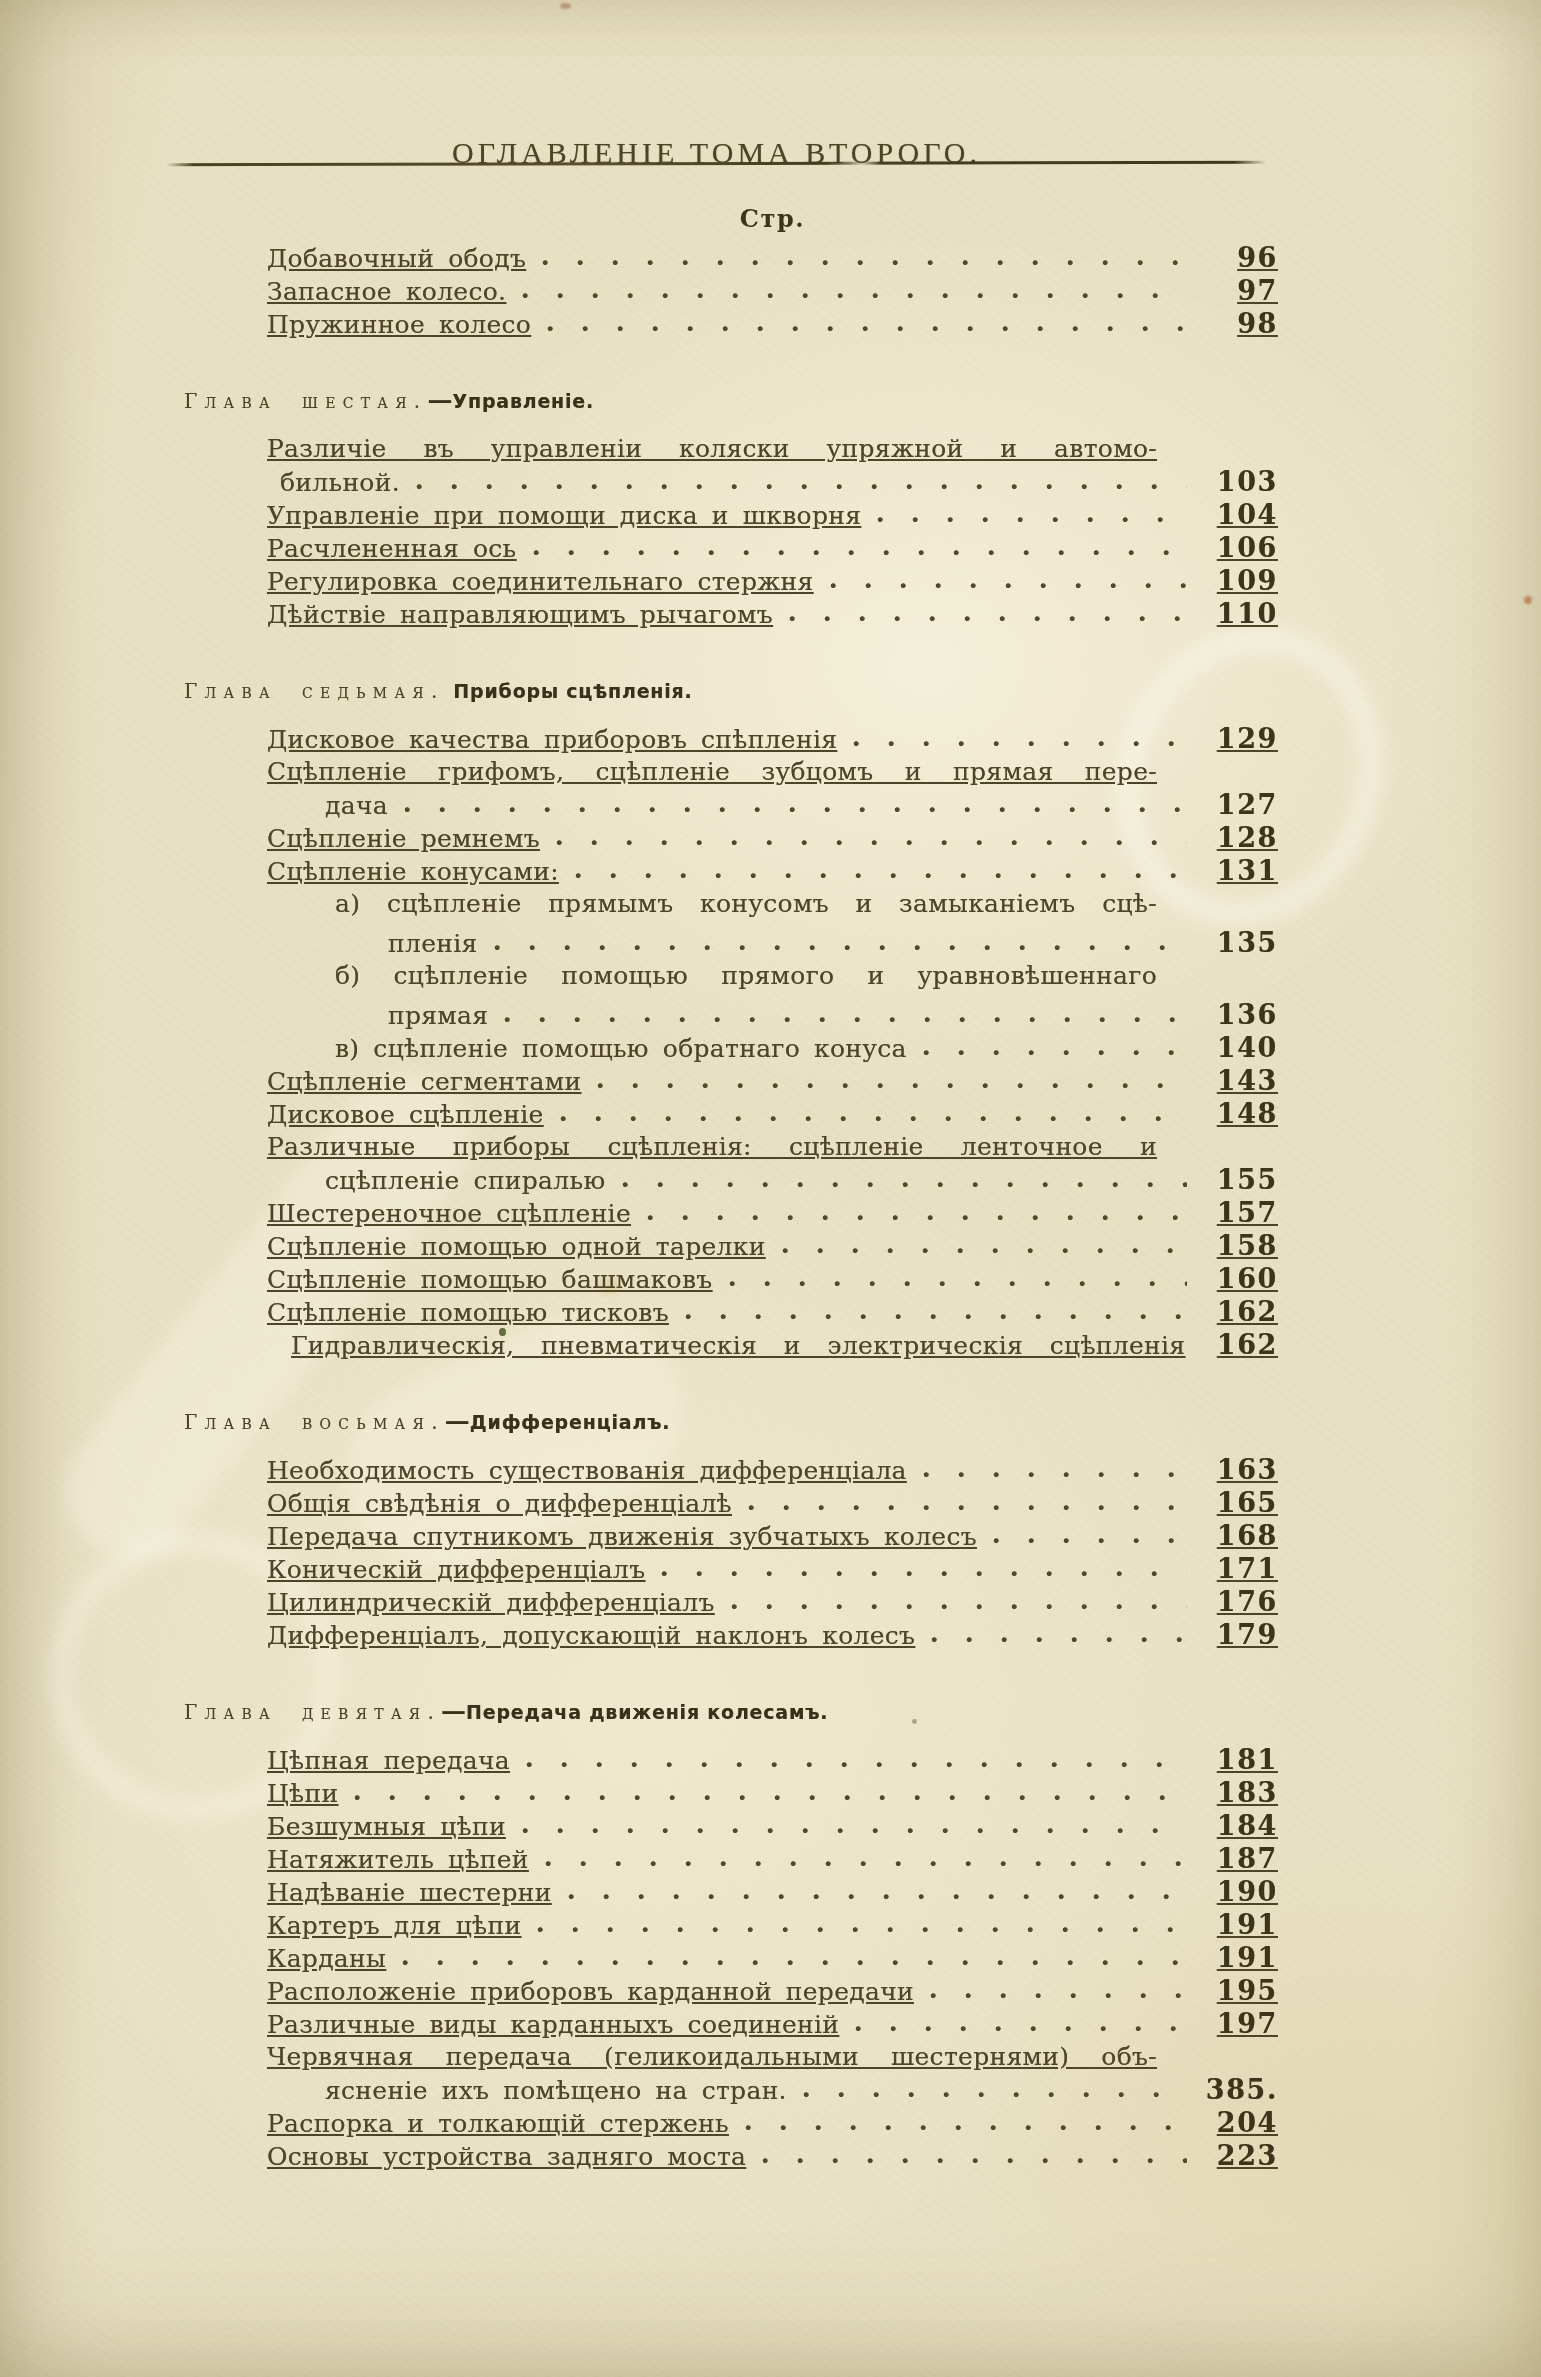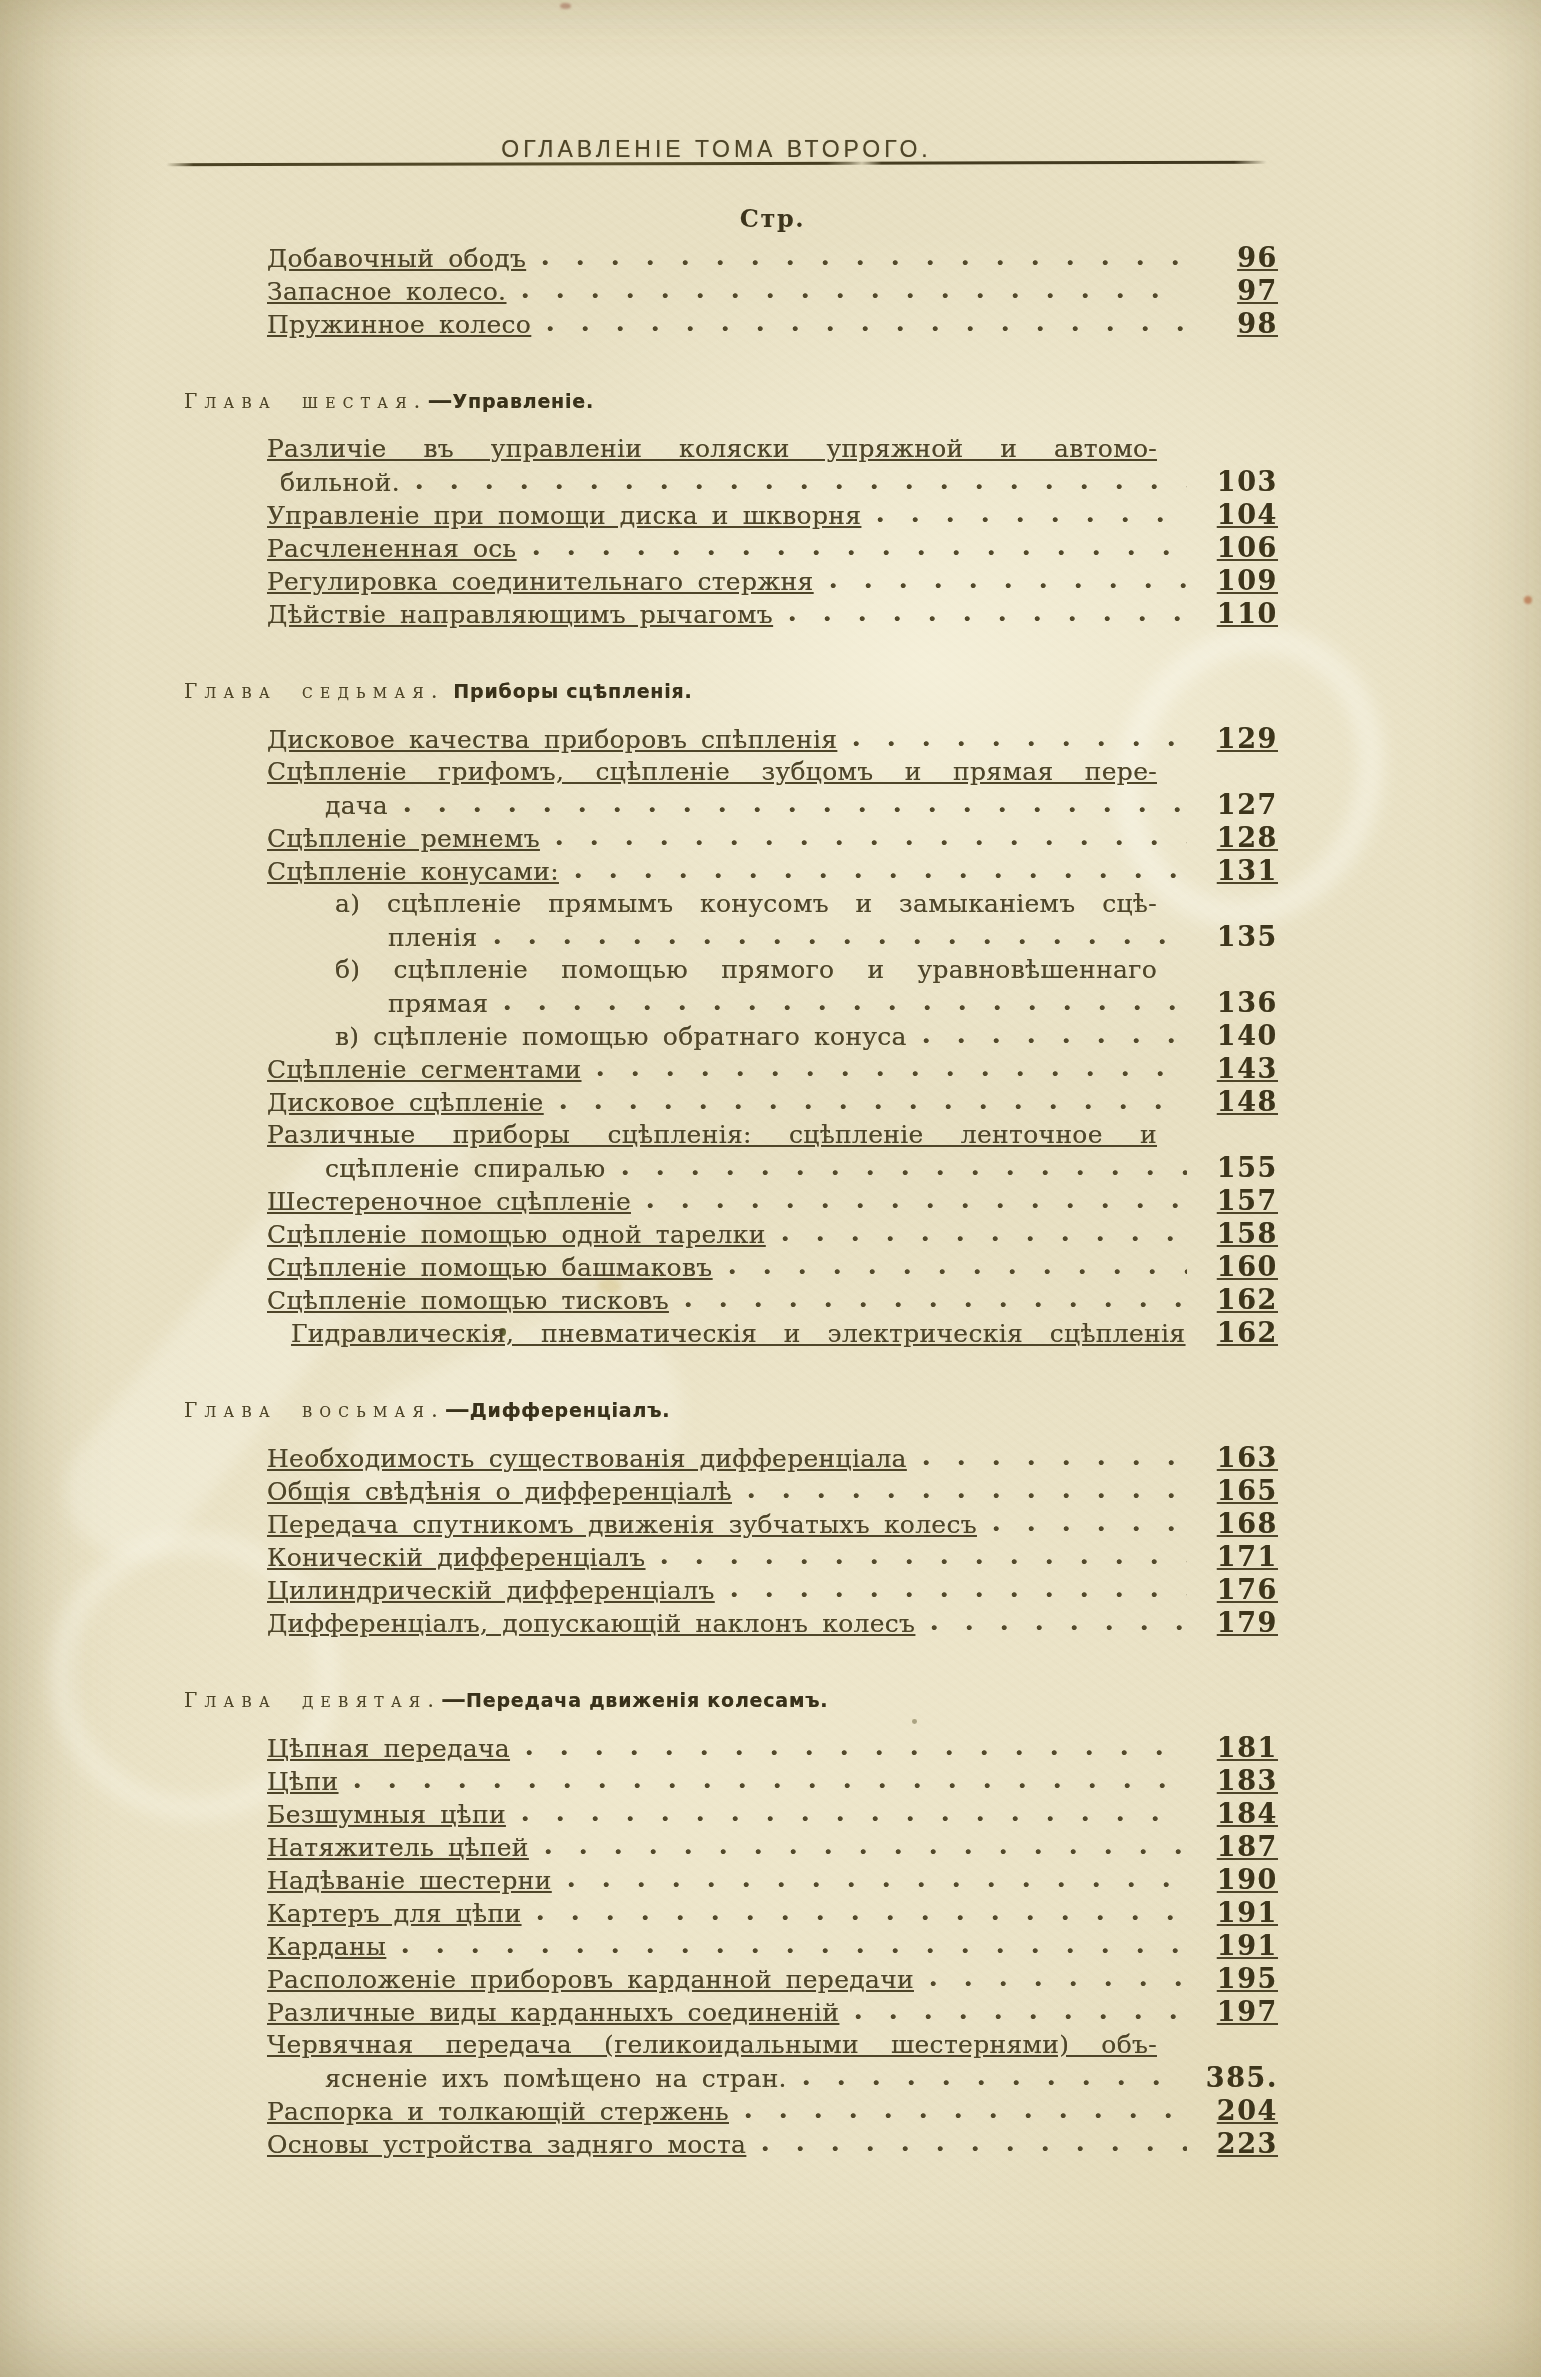--- a/index.html
+++ b/index.html
@@ -15,38 +15,38 @@
       repeating-linear-gradient(37deg, rgba(160,140,90,.025) 0 2.4px, rgba(0,0,0,0) 2.4px 7.3px),
       repeating-linear-gradient(-29deg, rgba(255,255,245,.03) 0 3.2px, rgba(0,0,0,0) 3.2px 9px);
     box-shadow:
       inset 57px 0 89px -40px rgba(120,104,58,.28),
       inset -49px 0 97px -40px rgba(126,108,58,.22),
       inset 0 -73px 121px -57px rgba(116,98,52,.25),
       inset 0 40px 81px -49px rgba(126,110,62,.16);
   }
   
   .page-header{position:absolute;left:166px;top:136px;width:1101px;text-align:center;
-    font-family:Liberation Sans, sans-serif;
-    font-size:23px;letter-spacing:4px;color:#4d4427;
+    font-family:Liberation Serif, serif;
+    font-size:30px;letter-spacing:4px;color:#4d4427;
     text-shadow:0 0 0.8px rgba(70,60,30,.45);}
   .header-rule{position:absolute;left:166px;top:162px;width:1101px;height:3.2px;
     border-radius:2.4px;transform:rotate(-.12deg);
     background:linear-gradient(90deg, rgba(70,61,33,0) 0, #4a4123 2.5%, #574e2c 40%,
       #453c20 60%, rgba(70,61,33,.55) 62.2%, rgba(70,61,33,.15) 63.2%,
       #463d21 65%, #3f3720 97%, rgba(70,61,33,0) 100%);}
   .page-col-label{position:absolute;left:267px;top:204px;width:1011px;text-align:center;
     font-size:24px;font-weight:bold;color:#3c341c;letter-spacing:1.6px;}
   
   #toc{position:absolute;left:267px;top:241px;width:1011px;color:#4e4529;}
   .row{display:flex;align-items:baseline;height:33px;line-height:33px;
     font-size:25px;word-spacing:5.7px;letter-spacing:0.3px;
     text-shadow:0 0 0.6px rgba(66,56,28,.55);}
   .row .t{white-space:nowrap;}
   .i0{padding-left:0;text-decoration:underline;} .i1{padding-left:13px;} .i2{padding-left:58px;}
-  .i3{padding-left:68px;} .i4{padding-left:121px;}
+  .i3{padding-left:68px;} .i4{padding-left:121px;margin-top:6px;}
   .leader{flex:1 1 auto;align-self:flex-end;height:10.5px;margin:0 13px 5.7px 16px;
     background-image:radial-gradient(circle at 3.2px 4.9px, #53492b 2.1px, rgba(83,73,43,0) 2.9px);
     background-size:35px 10.5px;background-repeat:repeat-x;}
   .pg{flex:0 0 auto;min-width:78px;text-align:right;font-size:27px;font-weight:bold;
     color:#3d351b;letter-spacing:1.6px;text-shadow:0 0 0.6px rgba(55,46,20,.5);}
   .row.j .t{flex:1 1 auto;text-align:justify;text-align-last:justify;white-space:normal;}
   .row.j{padding-right:121px;}
   .row.nodots .t{flex:1 1 auto;text-align:justify;text-align-last:justify;white-space:normal;margin-left:24px;}
   .row.nodots .pg{margin-left:14.6px;}
   

